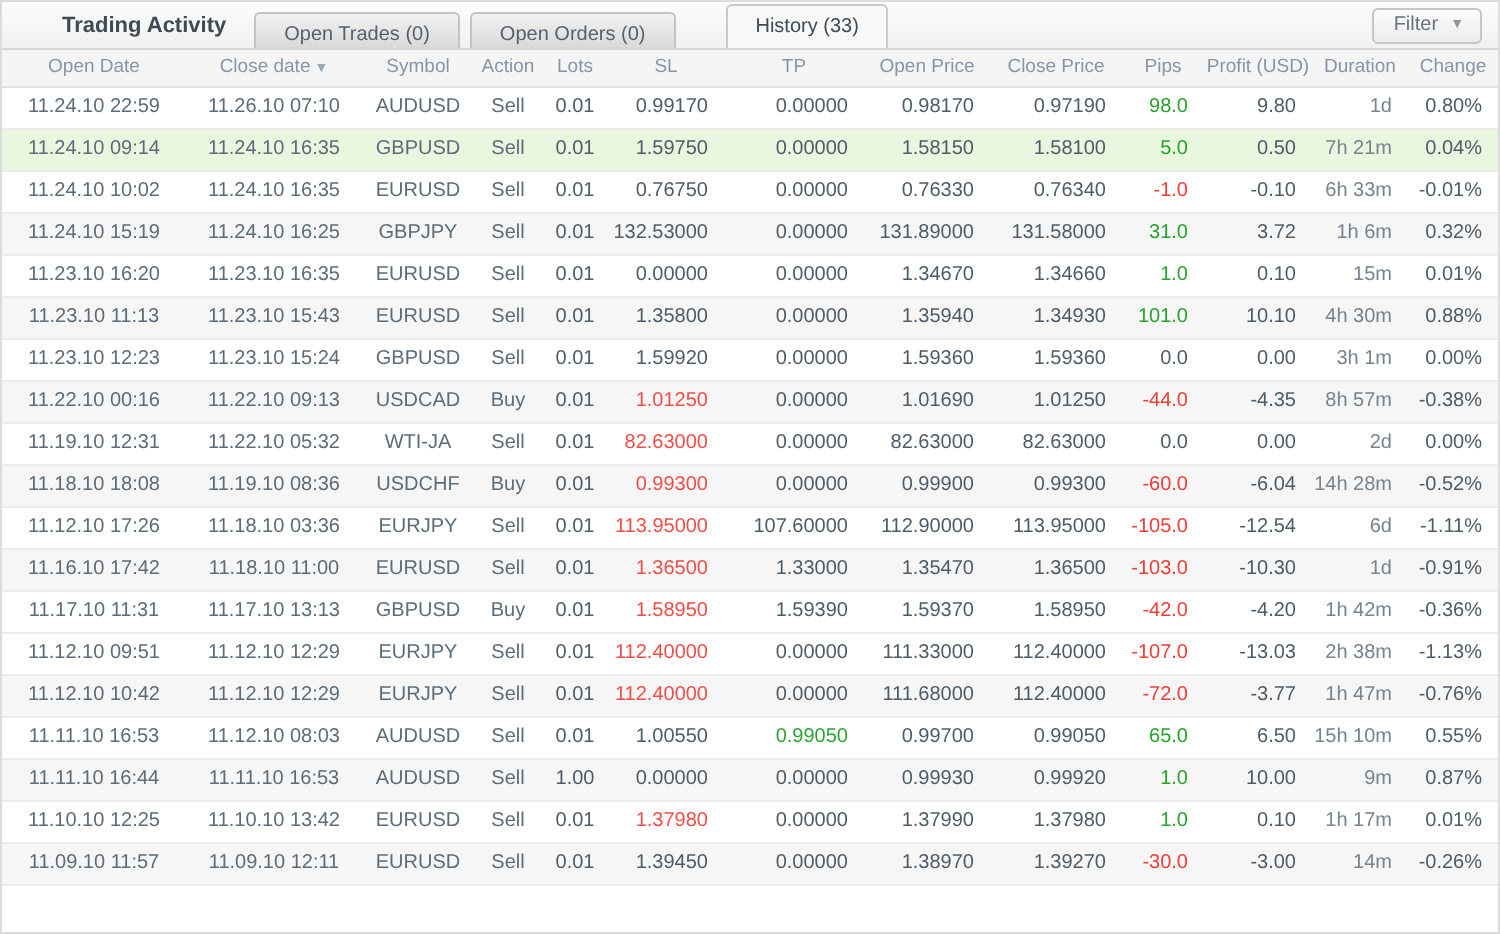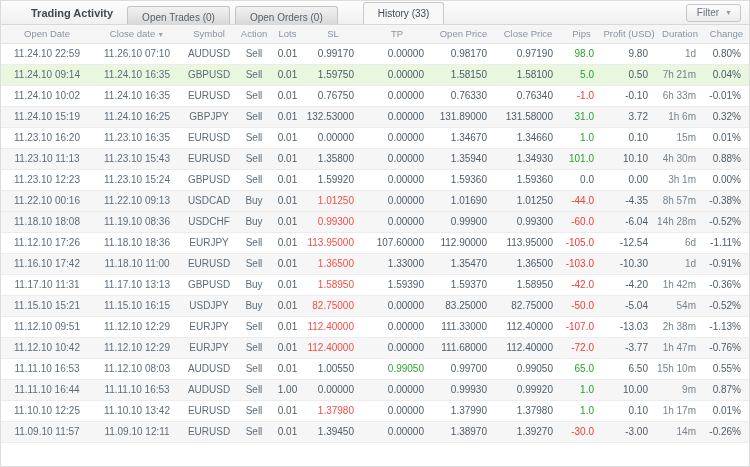--- a/index.html
+++ b/index.html
@@ -247,38 +247,53 @@
           <td class="al-c num">0.01</td>
           <td class="al-r num red">1.01250</td>
           <td class="al-r num">0.00000</td>
           <td class="al-r num">1.01690</td>
           <td class="al-r num">1.01250</td>
           <td class="al-r pips-neg">-44.0</td>
           <td class="al-r num">-4.35</td>
           <td class="al-r dur">8h 57m</td>
           <td class="al-r num">-0.38%</td>
         </tr>
+        <tr>
+          <td class="al-c">11.19.10 12:31</td>
+          <td class="al-c">11.22.10 05:32</td>
+          <td class="al-c">WTI-JA</td>
+          <td class="al-c">Sell</td>
+          <td class="al-c num">0.01</td>
+          <td class="al-r num red">82.63000</td>
+          <td class="al-r num">0.00000</td>
+          <td class="al-r num">82.63000</td>
+          <td class="al-r num">82.63000</td>
+          <td class="al-r num">0.0</td>
+          <td class="al-r num">0.00</td>
+          <td class="al-r dur">2d</td>
+          <td class="al-r num">0.00%</td>
+        </tr>
         <tr class="alt">
           <td class="al-c">11.18.10 18:08</td>
           <td class="al-c">11.19.10 08:36</td>
           <td class="al-c">USDCHF</td>
           <td class="al-c">Buy</td>
           <td class="al-c num">0.01</td>
           <td class="al-r num red">0.99300</td>
           <td class="al-r num">0.00000</td>
           <td class="al-r num">0.99900</td>
           <td class="al-r num">0.99300</td>
           <td class="al-r pips-neg">-60.0</td>
           <td class="al-r num">-6.04</td>
           <td class="al-r dur">14h 28m</td>
           <td class="al-r num">-0.52%</td>
         </tr>
         <tr>
           <td class="al-c">11.12.10 17:26</td>
-          <td class="al-c">11.18.10 18:36</td>
+          <td class="al-c">11.18.10 03:36</td>
           <td class="al-c">EURJPY</td>
           <td class="al-c">Sell</td>
           <td class="al-c num">0.01</td>
           <td class="al-r num red">113.95000</td>
           <td class="al-r num">107.60000</td>
           <td class="al-r num">112.90000</td>
           <td class="al-r num">113.95000</td>
           <td class="al-r pips-neg">-105.0</td>
           <td class="al-r num">-12.54</td>
           <td class="al-r dur">6d</td>
@@ -307,35 +322,20 @@
           <td class="al-c num">0.01</td>
           <td class="al-r num red">1.58950</td>
           <td class="al-r num">1.59390</td>
           <td class="al-r num">1.59370</td>
           <td class="al-r num">1.58950</td>
           <td class="al-r pips-neg">-42.0</td>
           <td class="al-r num">-4.20</td>
           <td class="al-r dur">1h 42m</td>
           <td class="al-r num">-0.36%</td>
         </tr>
-        <tr class="alt">
-          <td class="al-c">11.15.10 15:21</td>
-          <td class="al-c">11.15.10 16:15</td>
-          <td class="al-c">USDJPY</td>
-          <td class="al-c">Buy</td>
-          <td class="al-c num">0.01</td>
-          <td class="al-r num red">82.75000</td>
-          <td class="al-r num">0.00000</td>
-          <td class="al-r num">83.25000</td>
-          <td class="al-r num">82.75000</td>
-          <td class="al-r pips-neg">-50.0</td>
-          <td class="al-r num">-5.04</td>
-          <td class="al-r dur">54m</td>
-          <td class="al-r num">-0.52%</td>
-        </tr>
         <tr>
           <td class="al-c">11.12.10 09:51</td>
           <td class="al-c">11.12.10 12:29</td>
           <td class="al-c">EURJPY</td>
           <td class="al-c">Sell</td>
           <td class="al-c num">0.01</td>
           <td class="al-r num red">112.40000</td>
           <td class="al-r num">0.00000</td>
           <td class="al-r num">111.33000</td>
           <td class="al-r num">112.40000</td>

